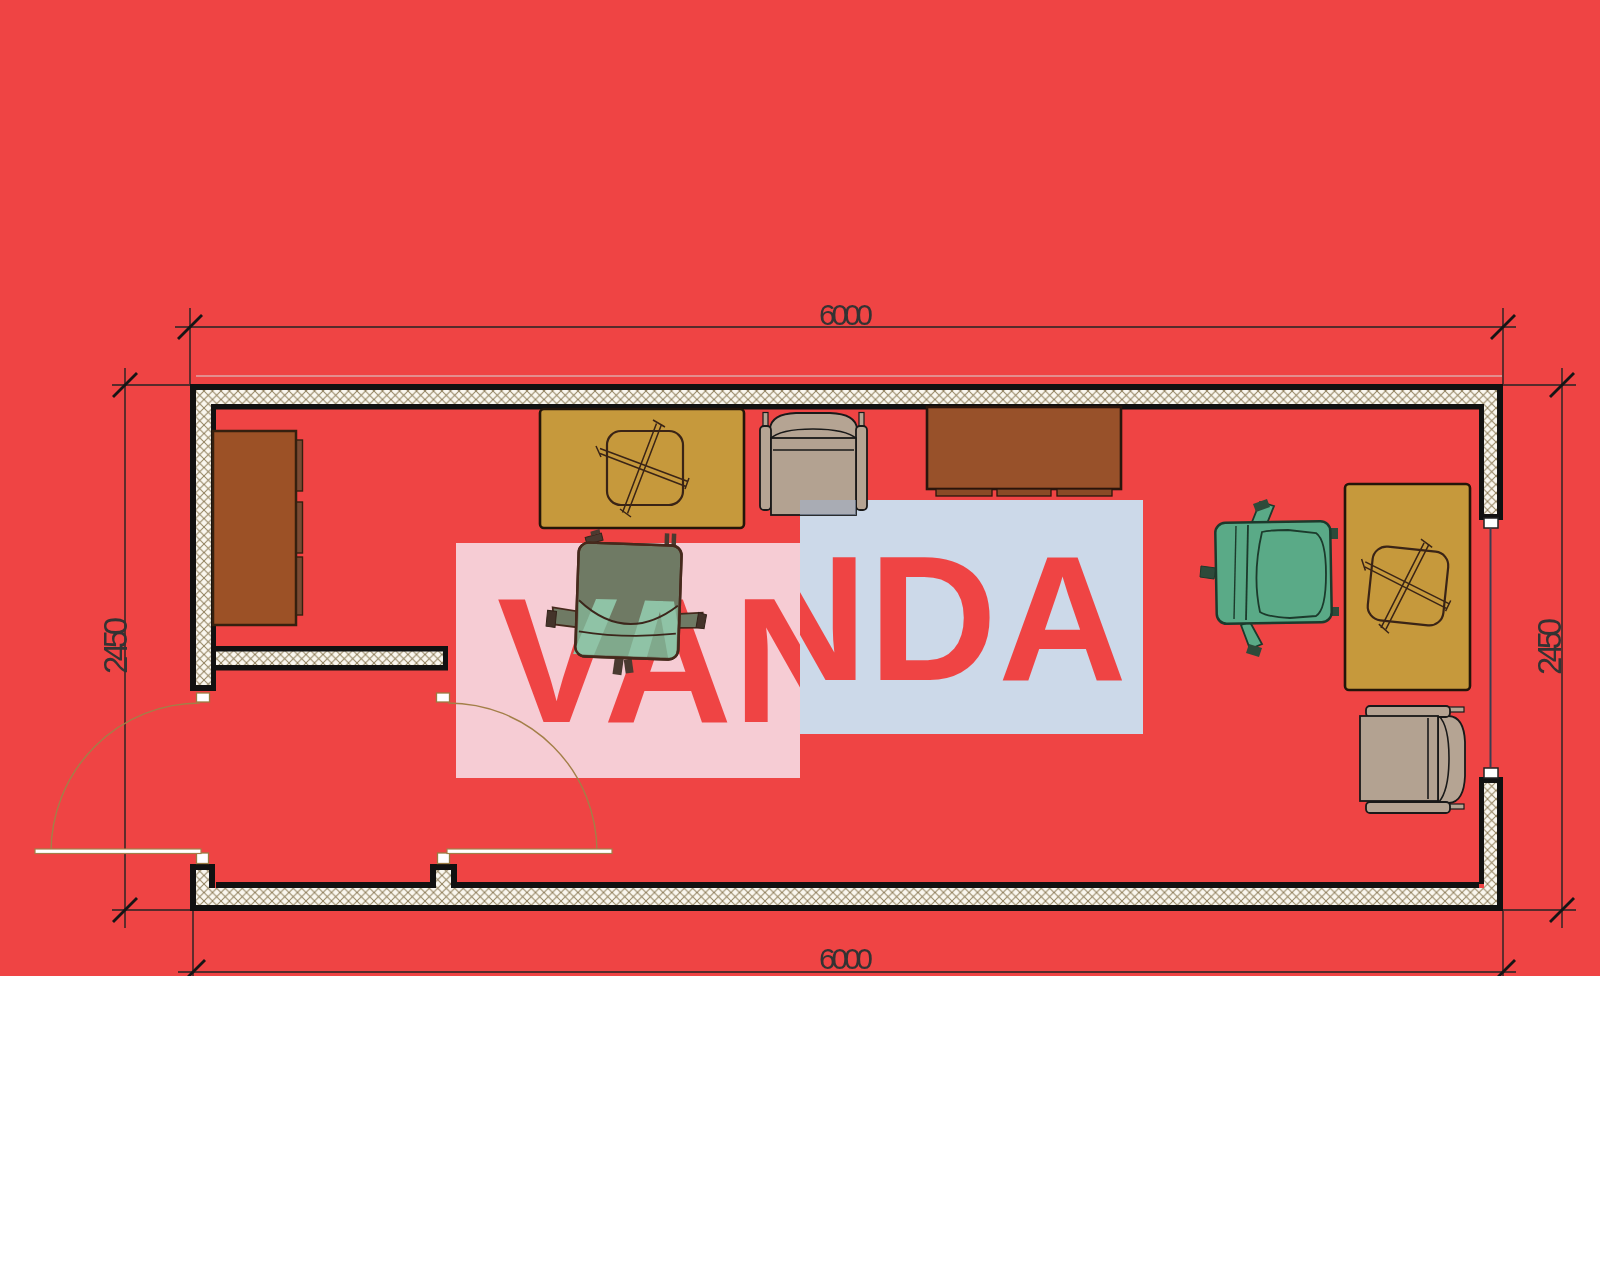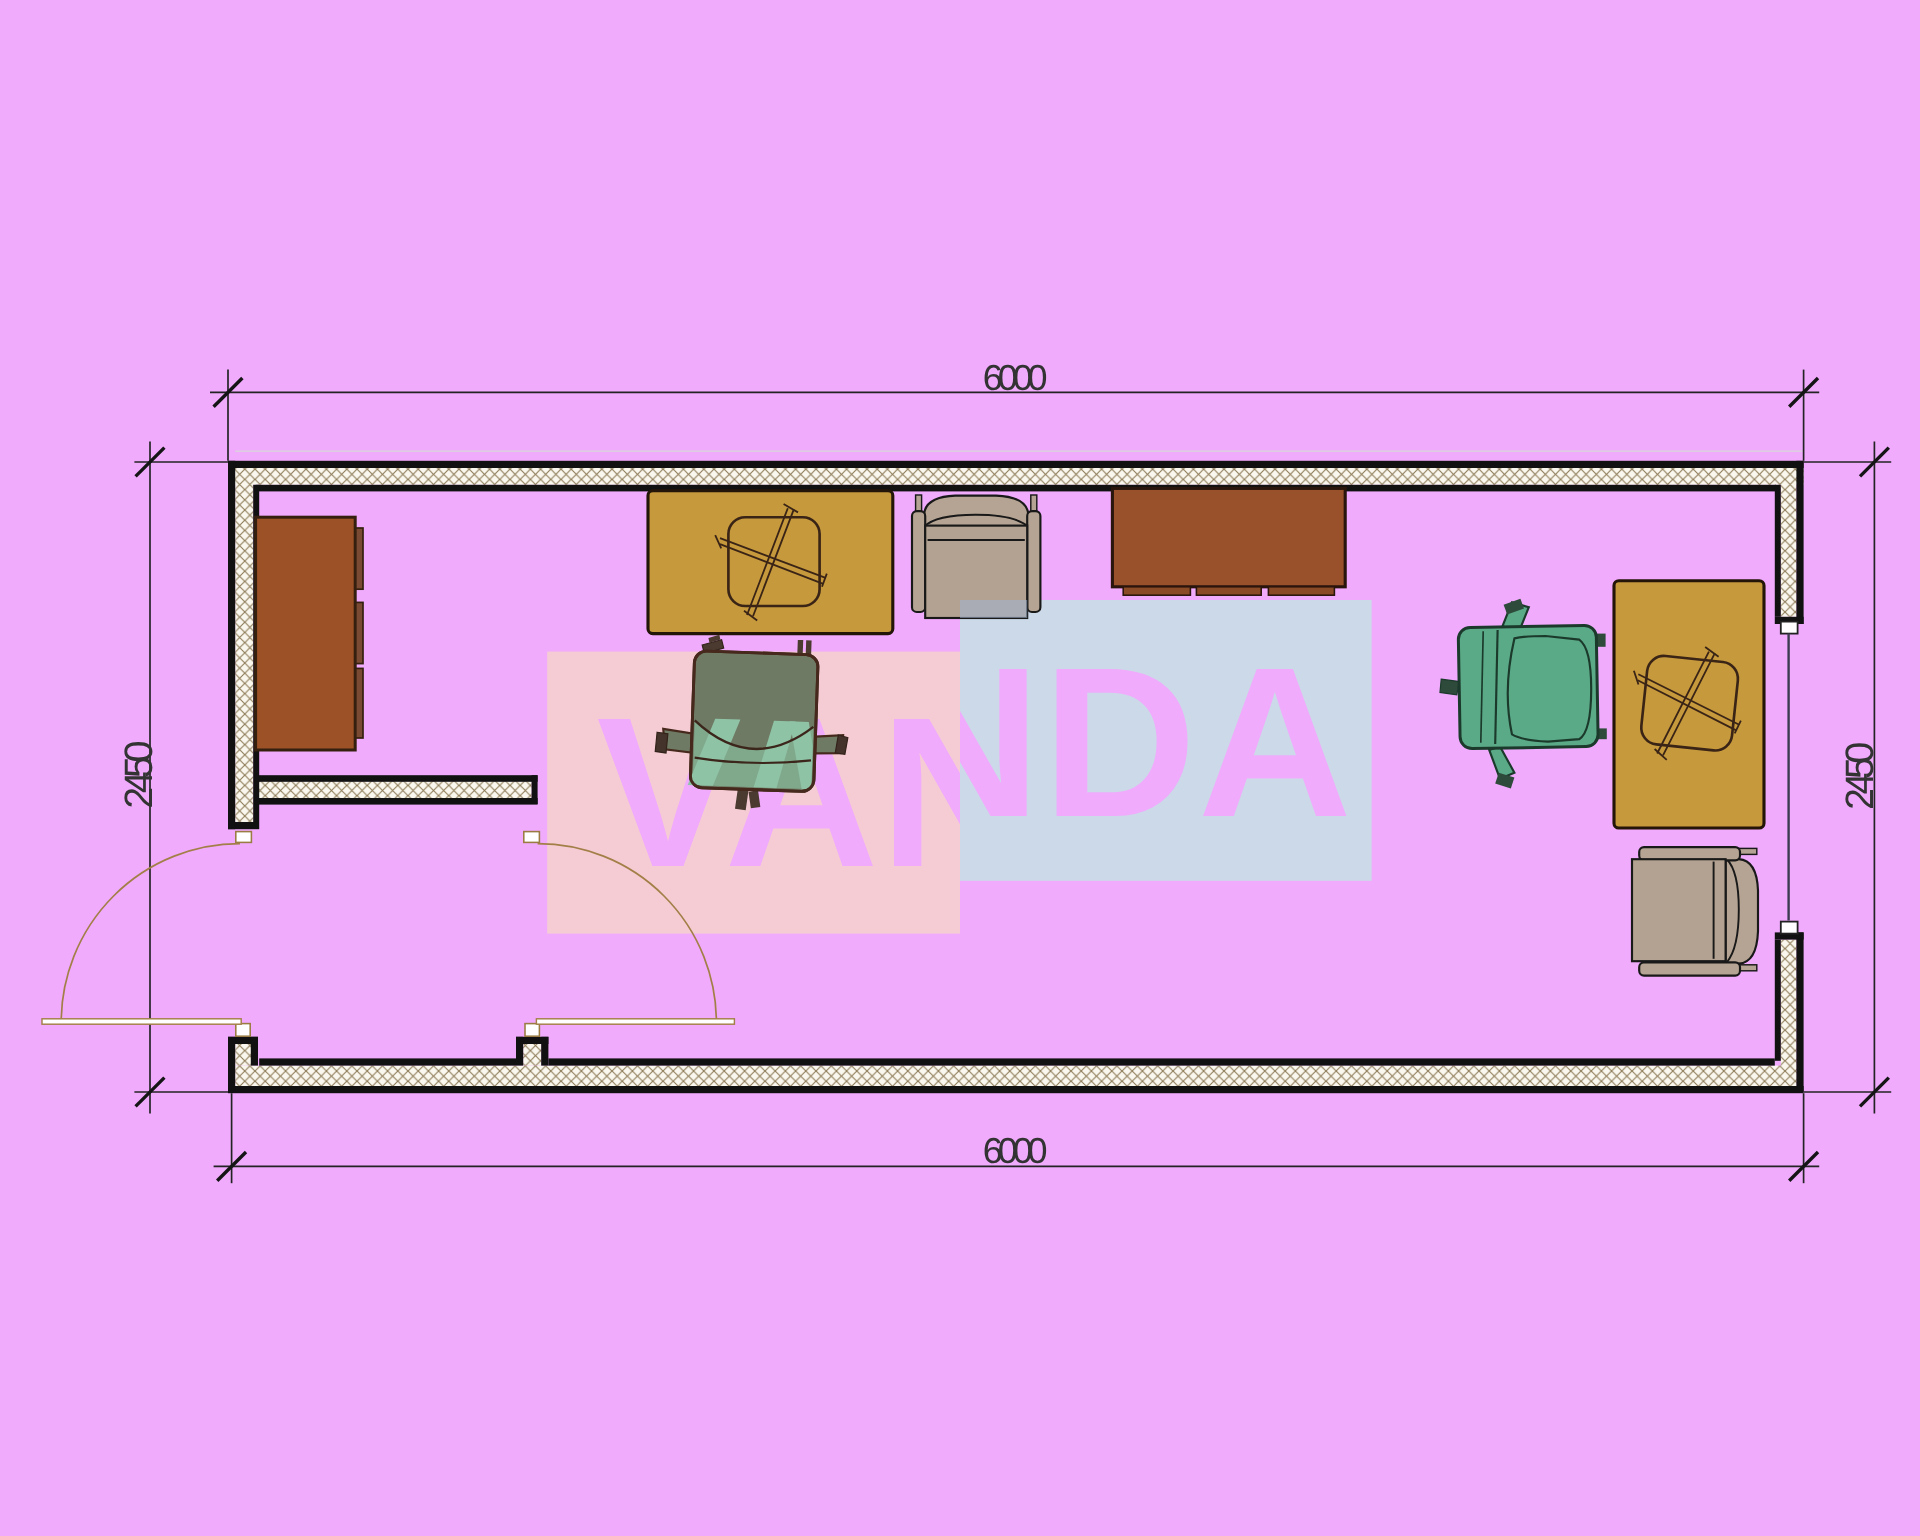--- a/index.html
+++ b/index.html
@@ -1,16 +1,16 @@
 <!DOCTYPE html>
 <html><head>
 <meta charset="utf-8">
 <style>
   html,body{margin:0;padding:0;background:#ffffff;}
-  #page{position:relative;width:1600px;height:1280px;background:#f0abfc;overflow:hidden;
+  #page{position:relative;width:1600px;height:976px;background:#ef4444;overflow:hidden;
         font-family:"Liberation Sans", sans-serif;}
 </style>
 </head>
 <body>
 <div id="page">
 <svg width="1600" height="1280" viewBox="0 0 1600 1280" xmlns="http://www.w3.org/2000/svg">
 <defs>
   <pattern id="hx" width="8.5" height="8.5" patternUnits="userSpaceOnUse">
     <rect width="8.5" height="8.5" fill="#faf7ef"></rect>
     <path d="M0 0 L8.5 8.5 M8.5 0 L0 8.5" stroke="#8d7c58" stroke-width="0.95" fill="none"></path>

